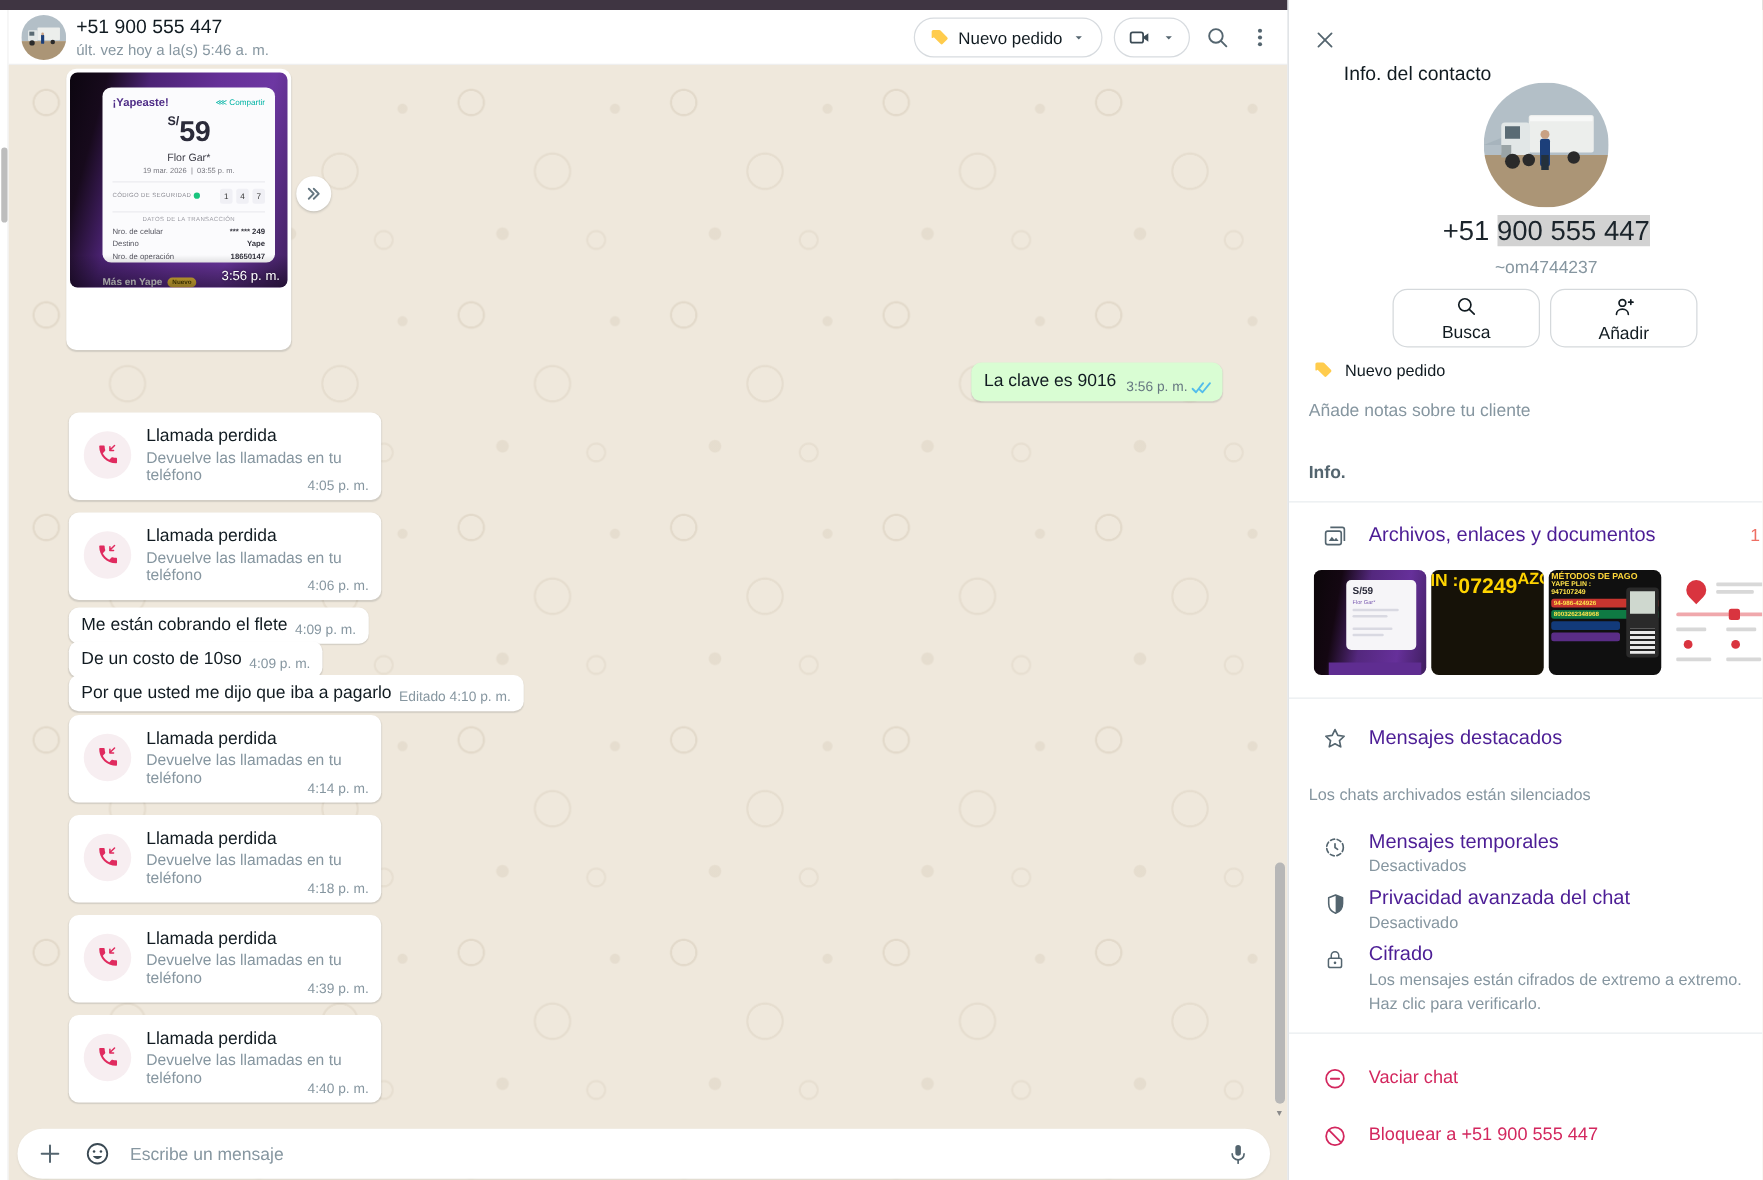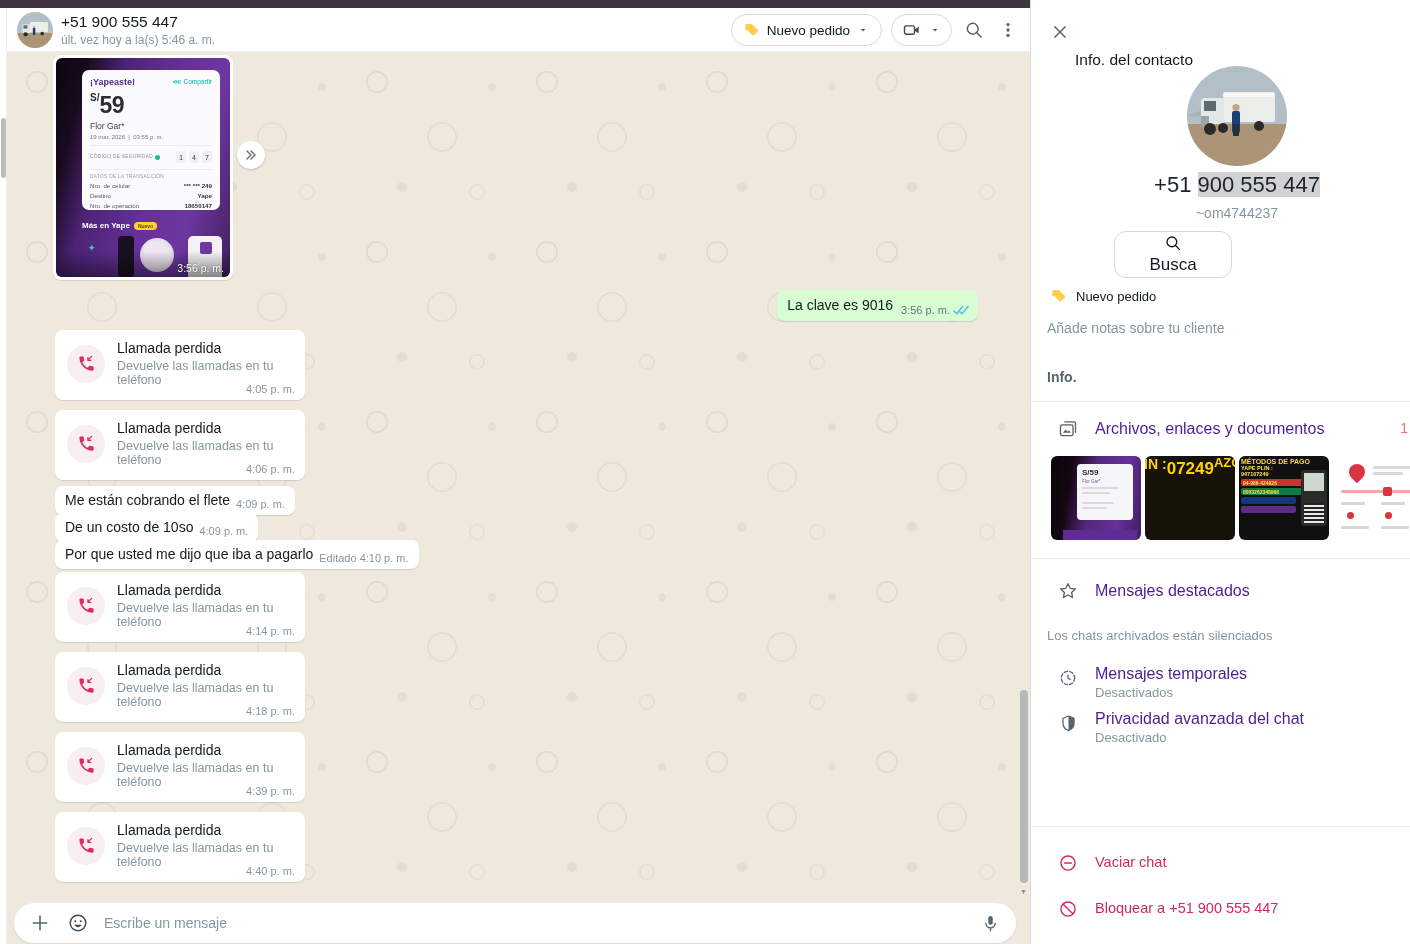--- a/index.html
+++ b/index.html
@@ -28,22 +28,22 @@
       radial-gradient(circle at 95px 85px, rgba(0,0,0,0) 13px, rgba(161,141,110,0.12) 13.5px, rgba(161,141,110,0.12) 14.5px, rgba(0,0,0,0) 15.5px),
       radial-gradient(circle at 145px 35px, rgba(161,141,110,0.12) 3.5px, rgba(0,0,0,0) 4.5px),
       radial-gradient(circle at 55px 135px, rgba(161,141,110,0.12) 4.5px, rgba(0,0,0,0) 5.5px),
       radial-gradient(circle at 130px 140px, rgba(0,0,0,0) 6px, rgba(161,141,110,0.10) 6.5px, rgba(161,141,110,0.10) 7.5px, rgba(0,0,0,0) 8.5px);
     background-size:170px 170px; }
 
   .bubble { position:absolute; background:#fff; border-radius:8px; box-shadow:0 1px 1px rgba(11,20,26,.12); }
 
   
   .image-bubble { left:46px; top:3px; width:180px; height:225px; padding:3px; cursor:pointer; }
-  .receipt { position:relative; width:174px; height:219px; border-radius:6px; overflow:hidden;
-     background:linear-gradient(105deg,#0c0610 0%,#170a1c 14%,#4c2375 30%,#653097 55%,#6d37a2 75%,#41205f 100%); }
+  .receipt { position:relative; width:174px; height:172px; border-radius:6px; overflow:hidden;
+     background:linear-gradient(105deg,#0c0610 0%,#170a1c 14%,#4c2375 30%,#653097 55%,#6d37a2 75%,#41205f 100%);text-align:center; }
   .r-card { position:absolute; left:26px; top:12px; right:10px; height:140px; background:#fbfbfd; border-radius:7px; padding:7px 8px; }
   .r-head { display:flex; justify-content:space-between; align-items:center; }
   .r-yape { font-size:9px; font-weight:bold; color:#4f2d87; }
   .r-share { font-size:6.5px; color:#00b3a4; }
   .r-amt-row { margin-top:5px; color:#2b2b3a; }
   .r-cur { font-size:10px; font-weight:bold; vertical-align:top; }
   .r-amt { font-size:23px; font-weight:bold; letter-spacing:-0.5px; }
   .r-payee { margin-top:2px; font-size:8.5px; color:#3c3c46; }
   .r-date { margin-top:3px; font-size:6px; color:#77777f; border-bottom:1px solid #ececf0; padding-bottom:5px; }
   .r-sec { display:flex; justify-content:space-between; align-items:center; margin-top:5px; }
@@ -95,21 +95,21 @@
   
   .panel { position:absolute; left:1030px; top:0; width:380px; height:944px; background:#fff; border-left:1px solid #d8dcdf; }
   .p-header-x { position:absolute; left:18px; top:21px; width:22px; height:22px; cursor:pointer; display:flex; align-items:center; justify-content:center; }
   .p-header-title { position:absolute; left:44px; top:23px; font-size:15.5px; color:#111b21;margin-top:28px; }
   .p-avatar { position:absolute; left:156px; top:66px; width:100px; height:100px; border-radius:50%; overflow:hidden; cursor:pointer; }
   .p-center { position:absolute; left:16px; width:380px; text-align:center; }
   .p-phone { top:172px; font-size:22px; color:#1b242b; }
   .p-phone .sel { background:#d2d2d2; }
   .p-push { top:205px; font-size:14px; color:#8696a0; }
   .p-btn { position:absolute; top:231px; width:118px; height:47px; border:1px solid #d5d9dc; border-radius:12px; background:#fff; display:flex; flex-direction:column; align-items:center; justify-content:center; gap:3px; cursor:pointer; }
-  .p-btn-label { font-size:17px; color:#111b21;text-align:right; }
+  .p-btn-label { font-size:14px; color:#111b21;text-align:right; }
   .p-chip { position:absolute; left:20px; top:288px; display:flex; align-items:center; gap:9px; cursor:pointer; }
   .p-chip-label { font-size:13px; color:#111b21; }
   .p-notes { position:absolute; left:16px; top:320px; font-size:14px; color:#8696a0; cursor:text; }
   .p-info { position:absolute; left:16px; top:369px; font-size:14px; color:#54656f; font-weight:bold; }
   .p-div { position:absolute; left:0; right:0; height:1px; background:#e9edef; }
   .p-row { position:absolute; left:0; right:0; cursor:pointer; }
   .p-row-icon { position:absolute; left:26px; top:0; width:22px; height:22px; display:flex; align-items:center; justify-content:center; }
   .p-row-label { position:absolute; left:64px; top:2px; font-size:16px; color:#4c1d95; }
   .p-row-status { position:absolute; left:64px; top:22px; font-size:13px; color:#8696a0; }
   .p-count { position:absolute; right:2px; top:2px; font-size:14px; color:#ee6e63; }
@@ -449,20 +449,29 @@
     <div class="p-center p-phone"><span>+51 </span><span class="sel">900 555 447</span></div>
     <div class="p-center p-push">~om4744237</div>
 
     <div class="p-btn" style="left:83px;">
       <svg width="18" height="18" viewBox="0 0 24 24">
           <circle cx="10.5" cy="10.5" r="6.5" fill="none" stroke="#111b21" stroke-width="1.8"></circle>
           <line x1="15.3" y1="15.3" x2="20.5" y2="20.5" stroke="#111b21" stroke-width="1.8" stroke-linecap="round"></line>
         </svg>
       <span class="p-btn-label">Busca</span>
     </div>
+    <div class="p-btn" style="left:209px;">
+      <svg width="19" height="19" viewBox="0 0 24 24" fill="none" stroke="#111b21" stroke-width="1.7" stroke-linecap="round">
+          <circle cx="10" cy="8" r="3.4"></circle>
+          <path d="M4 19.5c0-3.2 2.8-5.2 6-5.2s6 2 6 5.2"></path>
+          <line x1="18.5" y1="5" x2="18.5" y2="9.4"></line>
+          <line x1="16.3" y1="7.2" x2="20.7" y2="7.2"></line>
+        </svg>
+      <span class="p-btn-label">Añadir</span>
+    </div>
 
     <div class="p-chip">
       <svg width="16" height="16" viewBox="0 0 24 24">
           <path d="M2 5c0-1.1.9-2 2-2h7.2c.53 0 1.04.21 1.41.59l8 8a2 2 0 0 1 0 2.82l-5.2 5.2a2 2 0 0 1-2.82 0l-8-8A2 2 0 0 1 2 12.2z" fill="#ffcc4d"></path>
         </svg>
       <span class="p-chip-label">Nuevo pedido</span>
     </div>
 
     <div class="p-notes">Añade notas sobre tu cliente</div>
     <div class="p-info">Info.</div>
@@ -558,20 +567,31 @@
       <div class="p-row-icon" style="top:4px;">
         <svg width="20" height="20" viewBox="0 0 24 24" fill="none" stroke="#54656f" stroke-width="1.6" stroke-linecap="round">
             <circle cx="12" cy="12" r="8" stroke-dasharray="4 2.6"></circle>
             <path d="M12 8.5V12l2.5 1.8"></path>
           </svg>
       </div>
       <div class="p-row-label">Mensajes temporales</div>
       <div class="p-row-status">Desactivados</div>
     </div>
 
+    <div class="p-row" style="top:753px; height:64px;">
+      <div class="p-row-icon" style="top:4px;">
+        <svg width="18" height="18" viewBox="0 0 24 24" fill="none" stroke="#54656f" stroke-width="1.6">
+            <rect x="5" y="10" width="14" height="10" rx="2"></rect>
+            <path d="M8 10V7.2a4 4 0 0 1 8 0V10"></path>
+            <circle cx="12" cy="15" r="1.4" fill="#54656f" stroke="none"></circle>
+          </svg>
+      </div>
+      <div class="p-row-label">Cifrado</div>
+      <div class="enc-desc">Los mensajes están cifrados de extremo a extremo. Haz clic para verificarlo.</div>
+    </div>
 
     <div class="p-div" style="top:826px;"></div>
 
     <div class="p-row" style="top:852px; height:28px;">
       <div class="p-row-icon">
         <svg width="20" height="20" viewBox="0 0 24 24" fill="none" stroke="#d3275e" stroke-width="1.7" stroke-linecap="round">
             <circle cx="12" cy="12" r="8.5"></circle>
             <line x1="8" y1="12" x2="16" y2="12"></line>
           </svg>
       </div>

